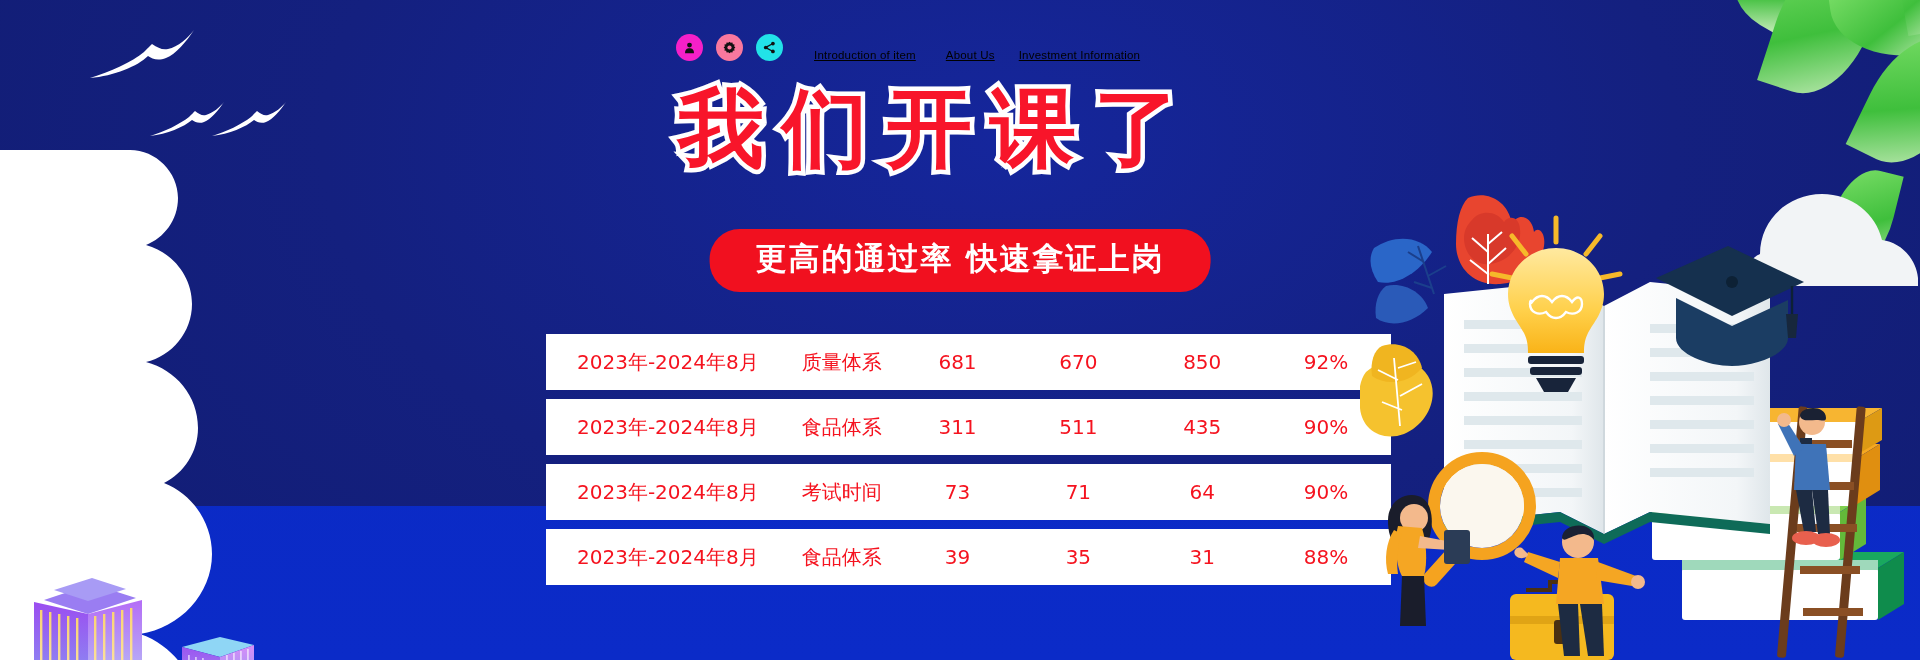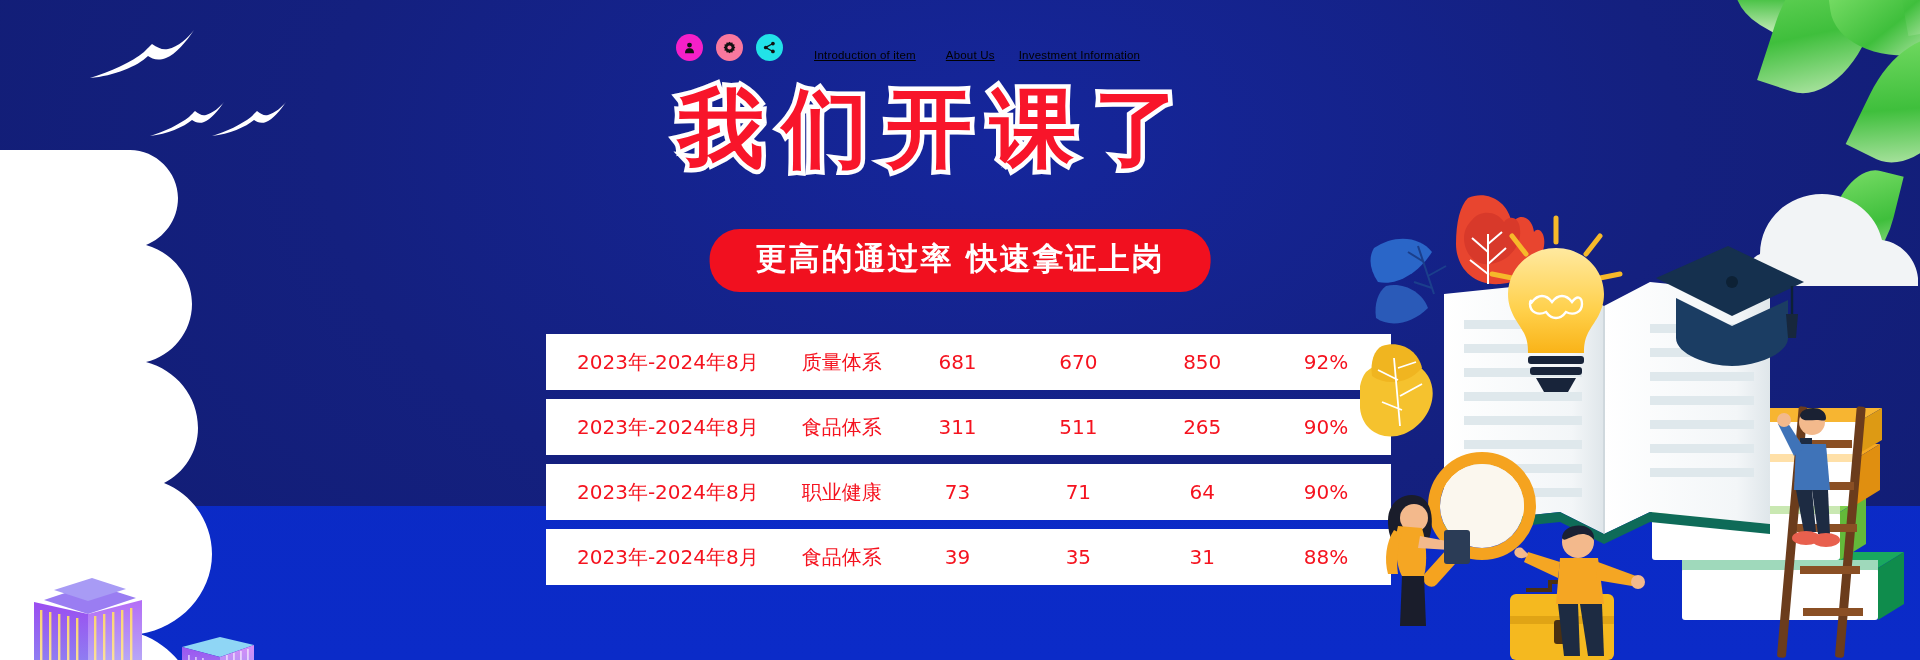--- a/index.html
+++ b/index.html
@@ -238,27 +238,27 @@
       <div class="cell c3">670</div>
       <div class="cell c4">850</div>
       <div class="cell c5">92%</div>
     </div>
 
     <div class="trow body">
       <div class="cell c0">2023年-2024年8月</div>
       <div class="cell c1">食品体系</div>
       <div class="cell c2">311</div>
       <div class="cell c3">511</div>
-      <div class="cell c4">265</div>
+      <div class="cell c4">435</div>
       <div class="cell c5">90%</div>
     </div>
 
     <div class="trow body">
       <div class="cell c0">2023年-2024年8月</div>
-      <div class="cell c1">职业健康</div>
+      <div class="cell c1">考试时间</div>
       <div class="cell c2">73</div>
       <div class="cell c3">71</div>
       <div class="cell c4">64</div>
       <div class="cell c5">90%</div>
     </div>
 
     <div class="trow body">
       <div class="cell c0">2023年-2024年8月</div>
       <div class="cell c1">食品体系</div>
       <div class="cell c2">39</div>

